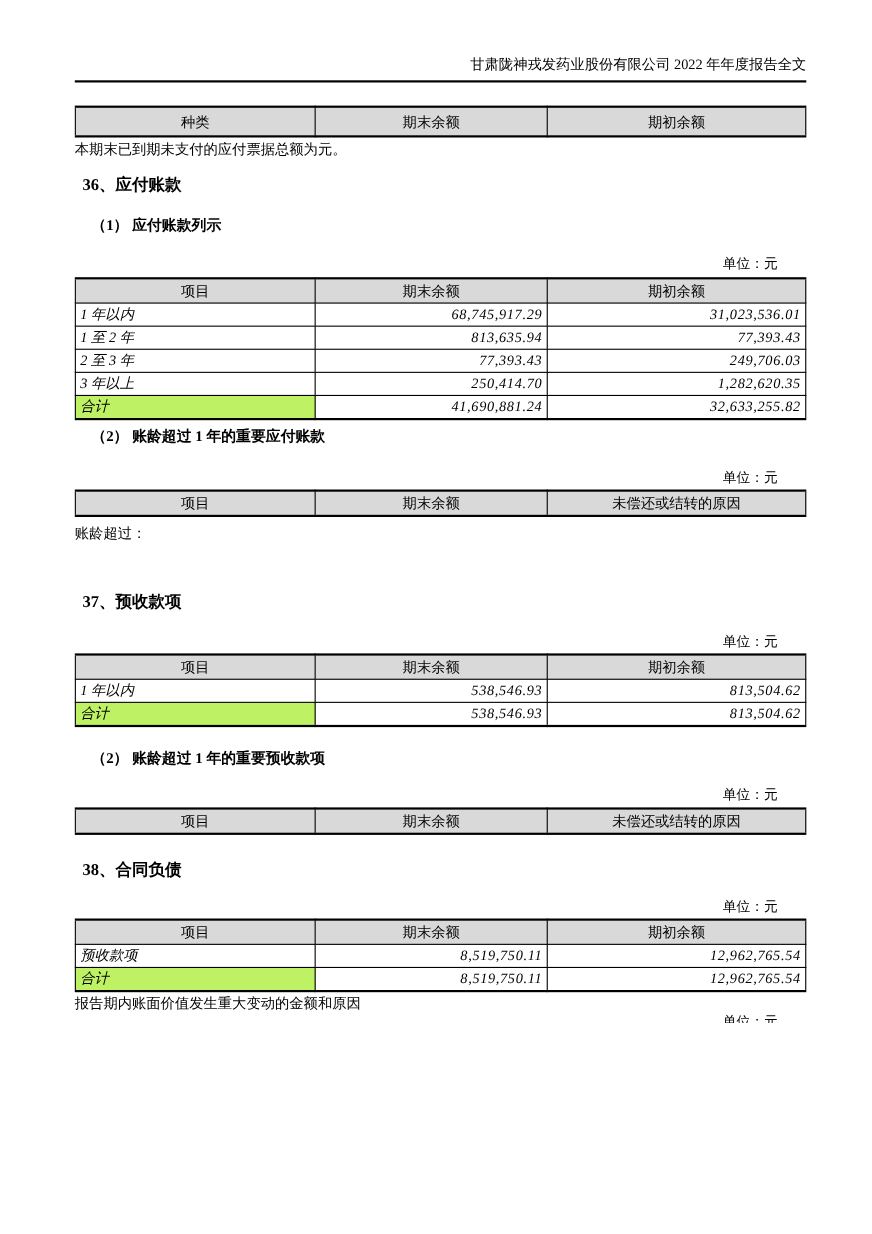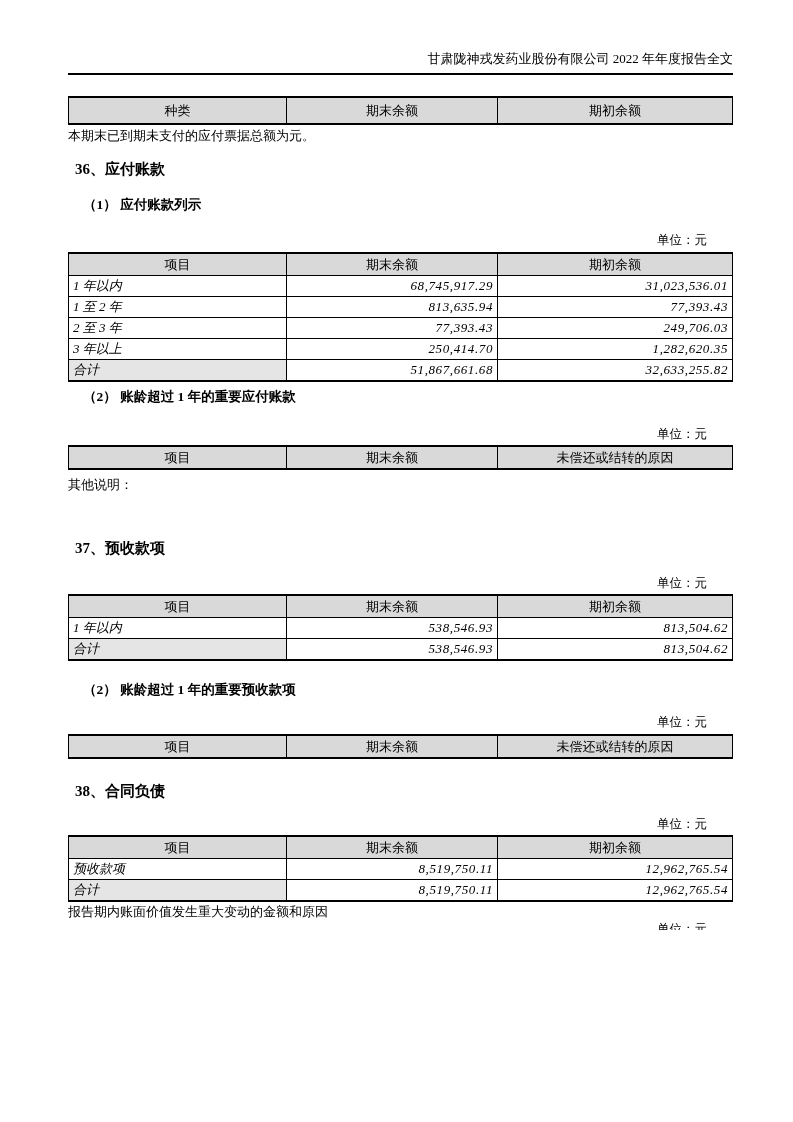--- a/index.html
+++ b/index.html
@@ -19,21 +19,21 @@
     border-top:2px solid #000; border-bottom:2px solid #000;
     font-size:13px;
   }
   .tbl th {
     background:#d9d9d9; font-weight:normal; text-align:center;
     border:1px solid #000; padding:3px 4px; line-height:15px;
   }
   .tbl td { border:1px solid #000; padding:2px 4px; line-height:16px;font-style:italic; }
   .tbl td.c-item { text-align:left; }
   .tbl td.c-num  { text-align:right; letter-spacing:0.6px; }
-  .tbl tr.total-row td.c-item { background:#e5e5e5; }
+  .tbl tr.total-row td.c-item { background:#bef264; }
 
   .tbl-a { margin-top:21px; }
   .tbl-a th { padding:5px 19px; }
 
   .body-text { font-size:13px; line-height:18px; margin:2px 0 0 0; }
 
   .h-section { font-size:15px; font-weight:bold; line-height:20px; margin:14px 0 0 7px; }
   .h-sub     { font-size:13.5px; font-weight:bold; line-height:18px; margin:17px 0 0 15px; }
 
   .unit-label { text-align:right; font-size:12.5px; line-height:16px; padding-right:26px; margin-top:18px; }
@@ -121,21 +121,21 @@
         <td class="c-num">77,393.43</td>
         <td class="c-num">249,706.03</td>
       </tr>
       <tr>
         <td class="c-item">3 年以上</td>
         <td class="c-num">250,414.70</td>
         <td class="c-num">1,282,620.35</td>
       </tr>
       <tr class="total-row">
         <td class="c-item">合计</td>
-        <td class="c-num">51,867,661.68</td>
+        <td class="c-num">41,690,881.24</td>
         <td class="c-num">32,633,255.82</td>
       </tr>
     </tbody>
       </table>
 
     <h3 class="h-sub mt-sub2a">（2） 账龄超过 1 年的重要应付账款</h3>
     <div class="unit-label mt-unit2">单位：元</div>
 
     <table class="tbl mt-tblC">
       <colgroup>
@@ -144,21 +144,21 @@
           <col>
         </colgroup>
       <tbody>
           <tr>
         <th>项目</th>
         <th>期末余额</th>
         <th>未偿还或结转的原因</th>
       </tr>
     </tbody>
       </table>
-    <p class="body-text mt-other">其他说明：</p>
+    <p class="body-text mt-other">账龄超过：</p>
 
     <h2 class="h-section mt-h37">37、预收款项</h2>
     <div class="unit-label mt-unit3">单位：元</div>
 
     <table class="tbl mt-tblD">
       <colgroup>
           <col style="width:218px">
           <col style="width:211px">
           <col>
         </colgroup>

